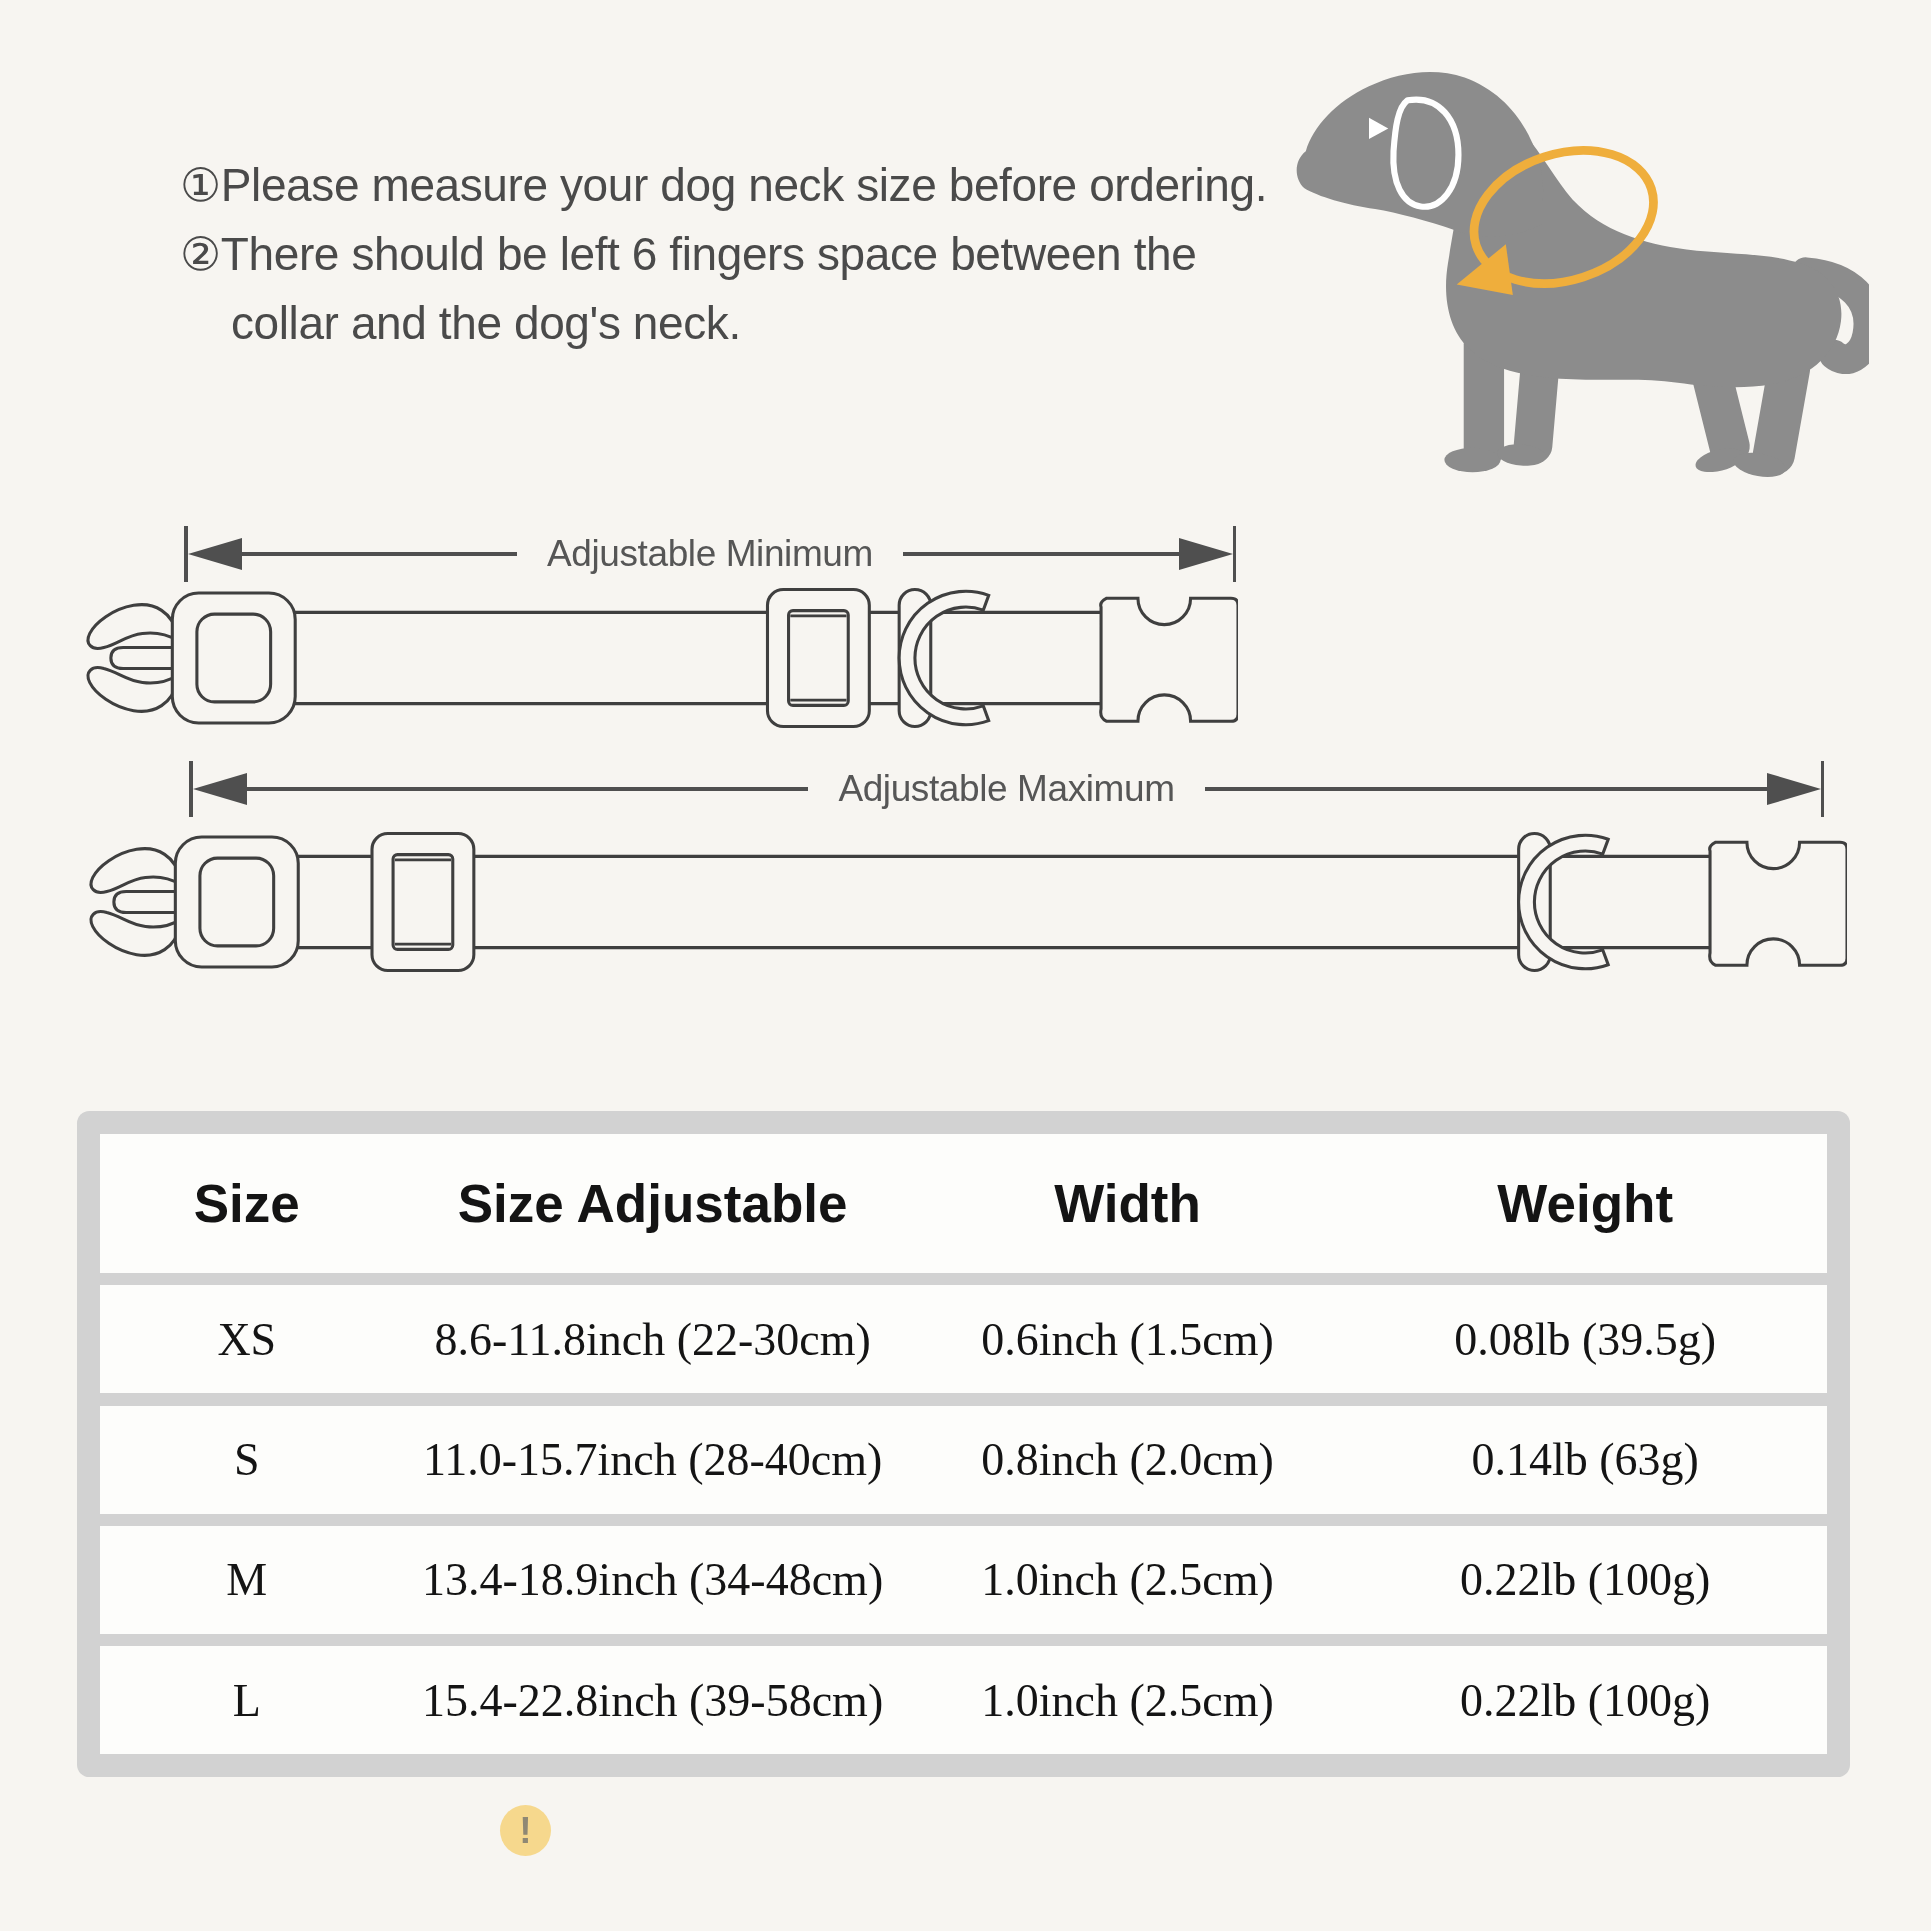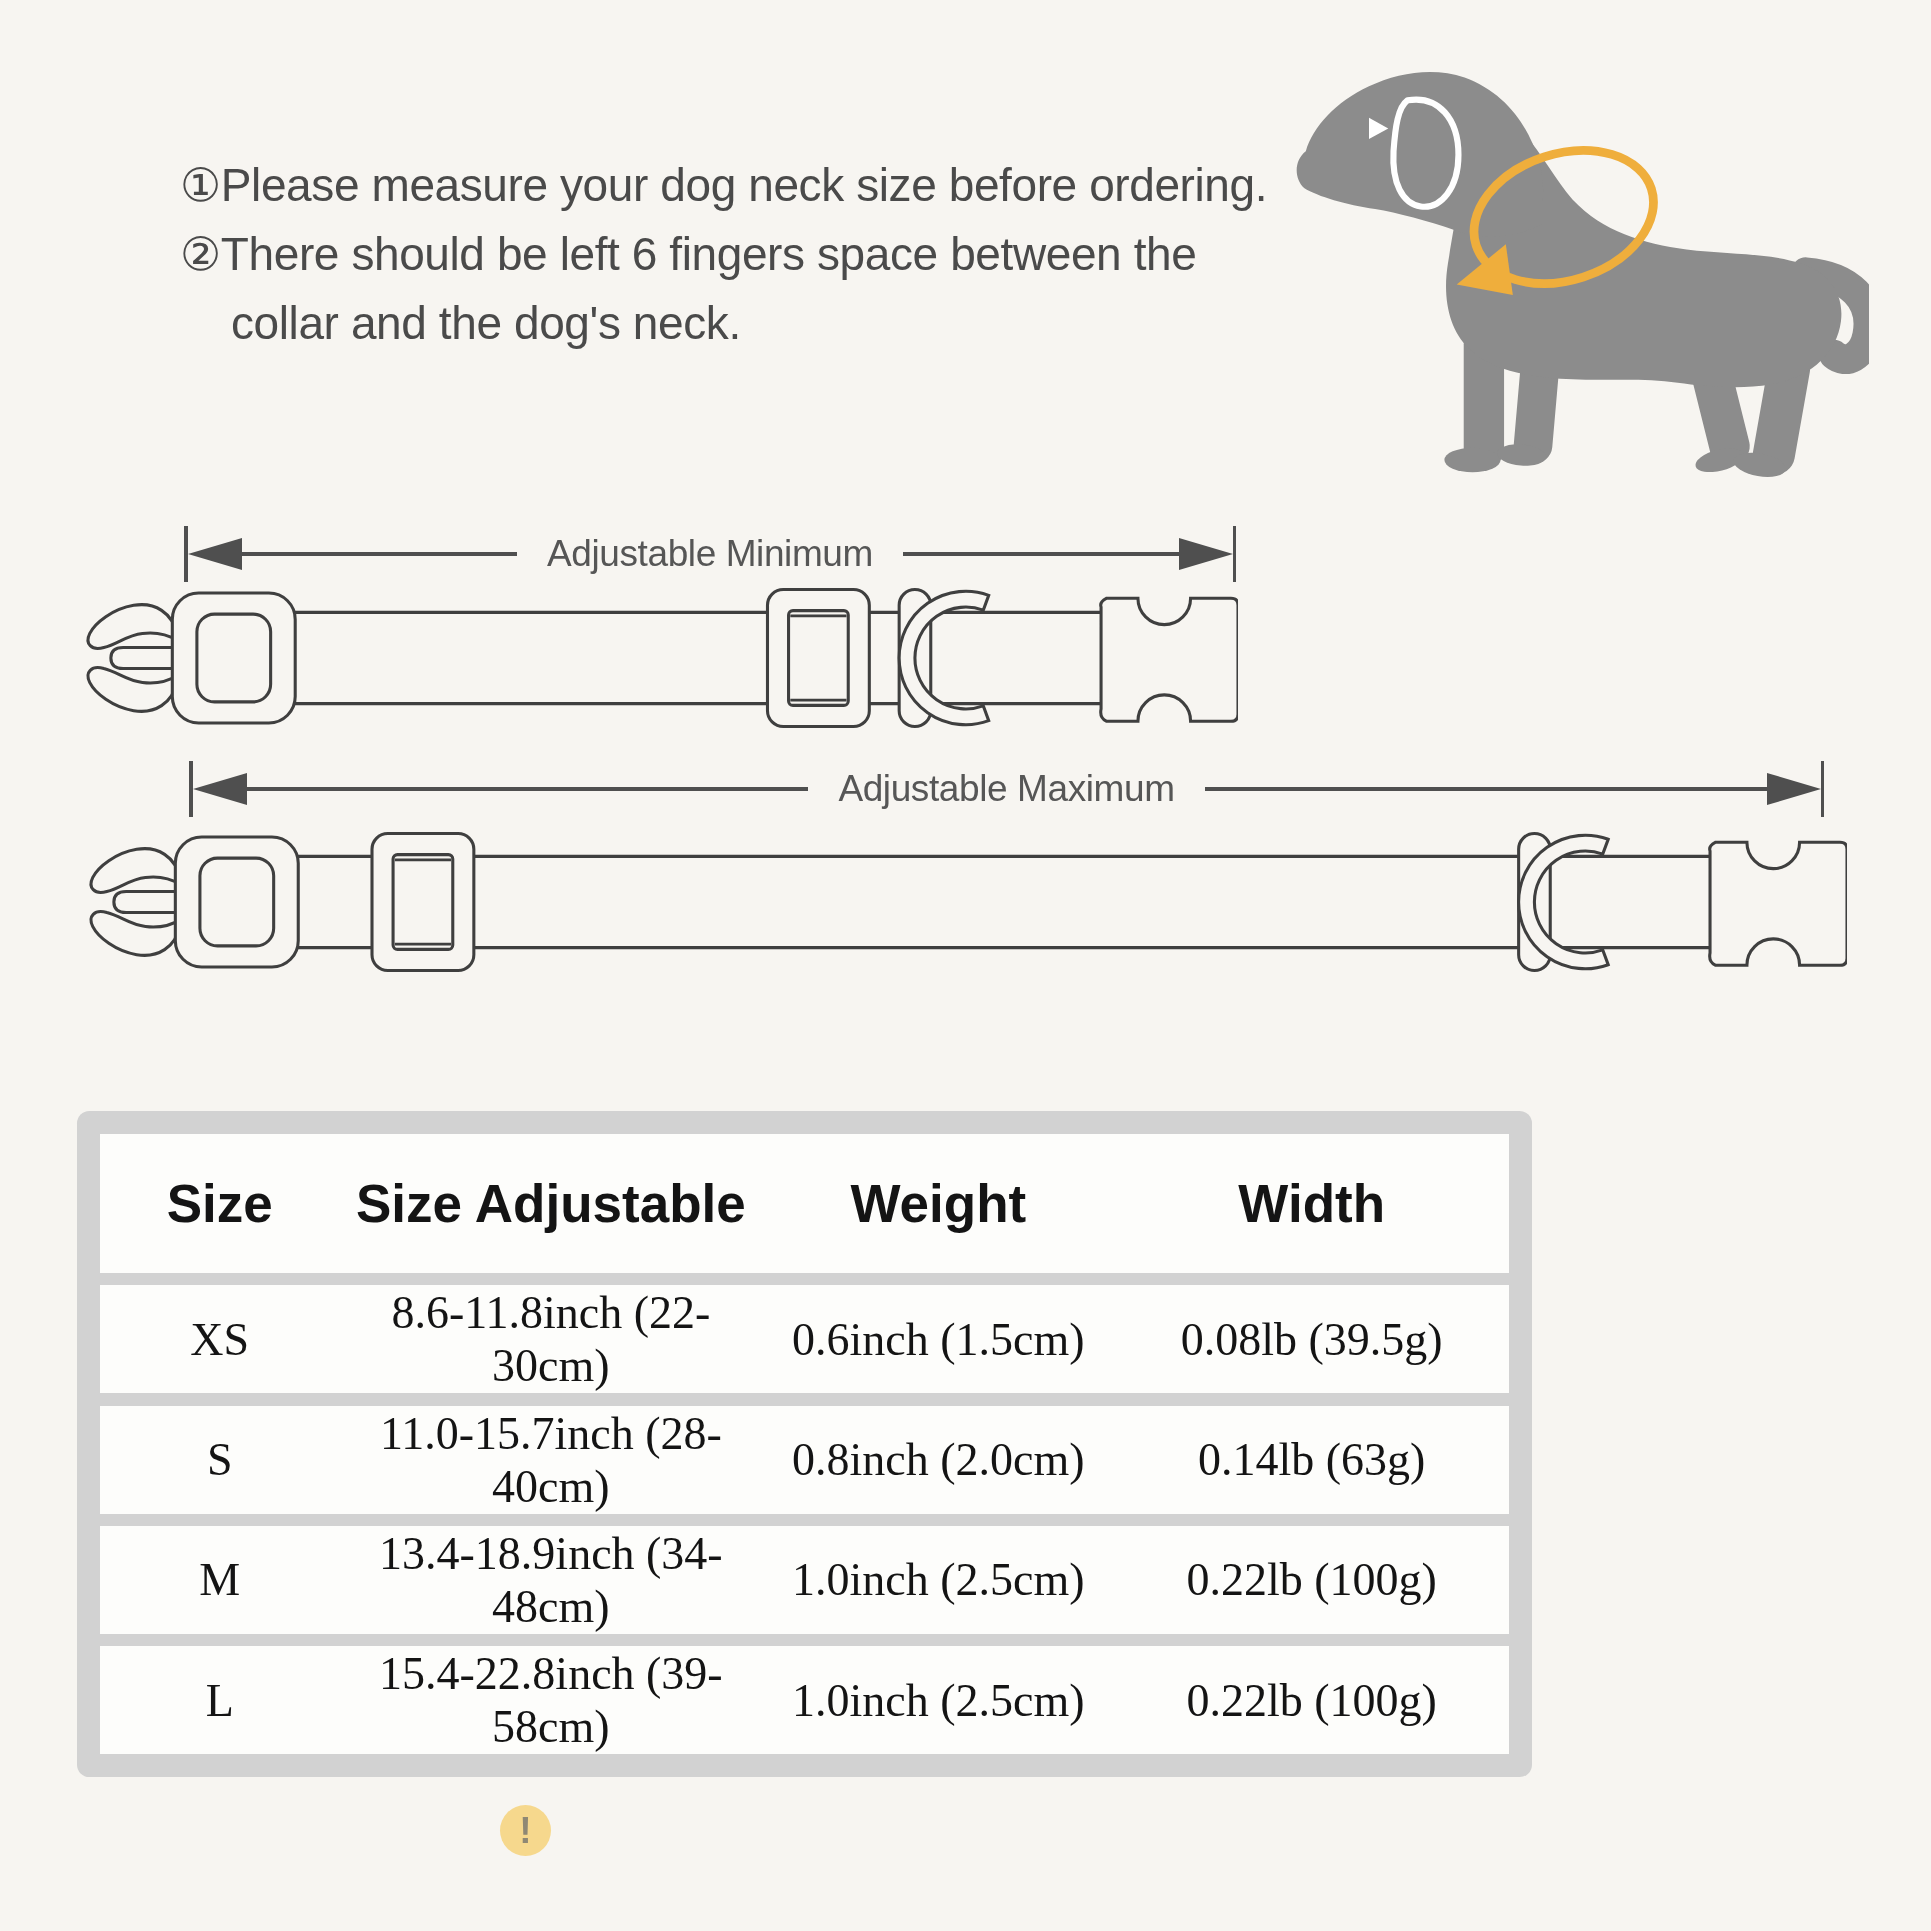--- a/index.html
+++ b/index.html
@@ -29,21 +29,21 @@
   .arrow-row{position:absolute;display:flex;align-items:center;height:58px;}
   .endbar{width:3.5px;height:56px;background:var(--arrow);flex:0 0 auto;}
   .ah{width:0;height:0;border-top:16.7px solid transparent;border-bottom:16.7px solid transparent;flex:0 0 auto;}
   .ah-l{border-right:54px solid var(--arrow);}
   .ah-r{border-left:54px solid var(--arrow);}
   .aline{height:3.5px;background:var(--arrow);flex:1 1 auto;}
   .alabel{font-size:37px;color:#565656;padding:0 30px;white-space:nowrap;letter-spacing:-0.4px;}
   .abs{position:absolute;}
   
   .size-table{
-    position:absolute;left:77px;top:1111px;width:1455px;
+    position:absolute;left:77px;top:1111px;width:1773px;
     background:var(--table-gray);border-radius:12.3px;
     padding:23px;display:flex;flex-direction:column;gap:12.3px;
   }
   .trow{
     background:var(--row-white);
     display:grid;grid-template-columns:17% 30% 25% 28%;
     align-items:center;text-align:center;
     color:var(--cell-text);
   }
   .trow.head{height:139px;font-size:53px;font-weight:bold;}
@@ -200,22 +200,22 @@
   <path class="lineart" d="
     M 1866 14 L 1902 14 A 30 30 0 0 0 1962 14 L 2008 14 Q 2016 14 2016 22
     L 2016 146 Q 2016 154 2008 154 L 1962 154 A 30 30 0 0 0 1902 154 L 1866 154
     Q 1858 150 1860 140 L 1860 24 Q 1858 18 1866 14 Z"></path>
 </svg>
 
 <div class="size-table">
   <div class="trow head">
     <div>Size</div>
     <div>Size Adjustable</div>
+    <div>Width</div>
     <div>Weight</div>
-    <div>Width</div>
   </div>
   <div class="trow data">
     <div>XS</div>
     <div>8.6-11.8inch (22-30cm)</div>
     <div>0.6inch (1.5cm)</div>
     <div>0.08lb (39.5g)</div>
   </div>
   <div class="trow data">
     <div>S</div>
     <div>11.0-15.7inch (28-40cm)</div>

